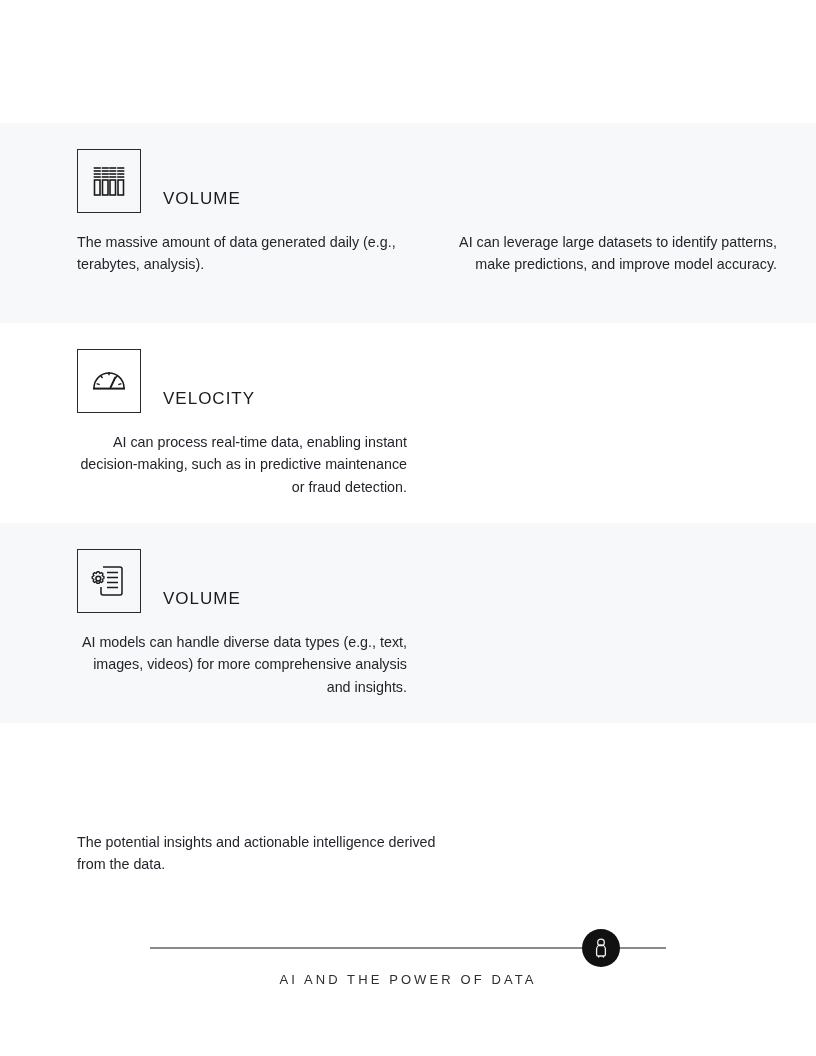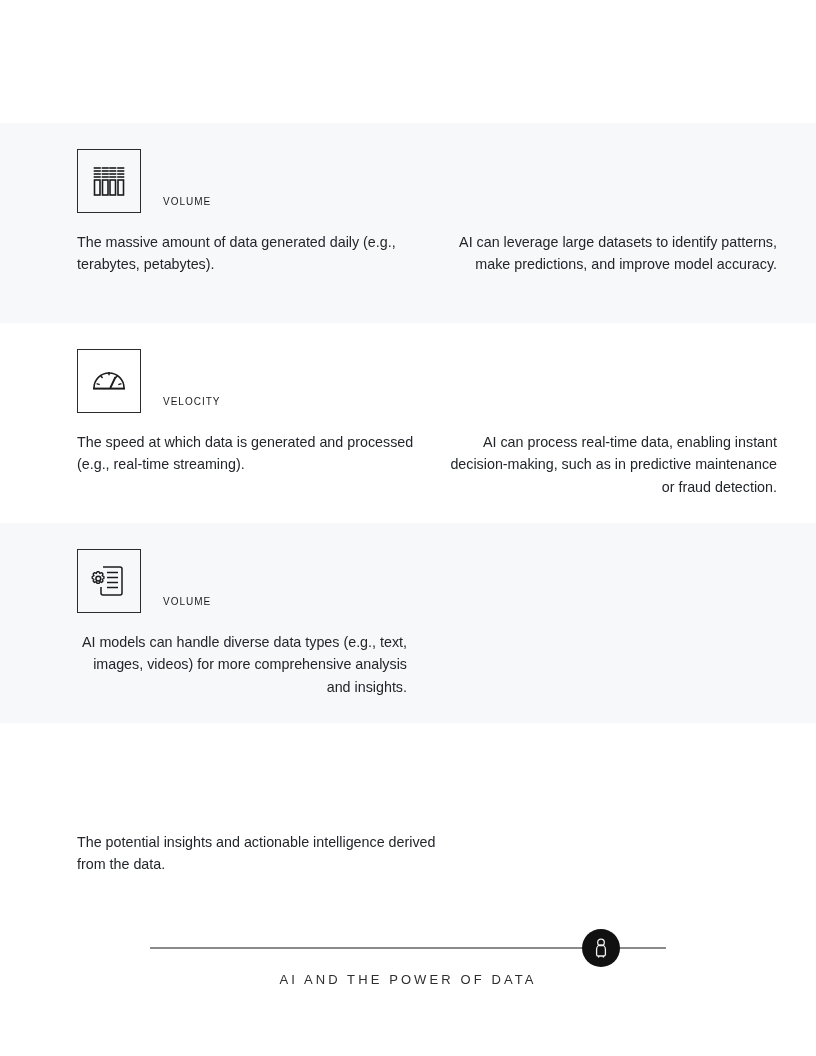--- a/index.html
+++ b/index.html
@@ -48,21 +48,21 @@
     background: transparent;
     display: flex;
     align-items: center;
     justify-content: center;
     flex: 0 0 auto;
   }
   .icon-box svg { display: block; }
 
   .section-title {
     margin-left: 22px;
-    font-size: 10px;
+    font-size: 17px;
     letter-spacing: 1.0px;
     color: #1b1b1b;
     line-height: 1;
     padding-bottom: 6px;
     white-space: nowrap;
     font-weight: 400;
   }
 
   
   .cols {
@@ -164,21 +164,21 @@
             <line x1="29" y1="7" x2="34.5" y2="7"></line>
             <line x1="29" y1="10" x2="34.5" y2="10"></line>
             <line x1="29" y1="13" x2="34.5" y2="13"></line>
             <line x1="29" y1="16" x2="34.5" y2="16"></line>
           </g>
         </svg>
       </div>
       <div class="section-title">VOLUME</div>
     </div>
     <div class="cols">
-      <div class="col-left body-text">The massive amount of data generated daily (e.g., terabytes, petabytes).</div>
+      <div class="col-left body-text">The massive amount of data generated daily (e.g., terabytes, analysis).</div>
       <div class="col-right body-text">AI can leverage large datasets to identify patterns, make predictions, and improve model accuracy.</div>
     </div>
   </div>
 
   <div class="band plain">
     <div class="head-row">
       <div class="icon-box">
         <svg width="40" height="40" viewBox="0 0 40 40" fill="none" stroke="#1b1b1b" stroke-width="1.5">
           <path d="M5 27 A15 15 0 0 1 35 27"></path>
           <line x1="4" y1="27.6" x2="36" y2="27.6" stroke-width="2"></line>
@@ -186,21 +186,20 @@
           <line x1="11.4" y1="14.6" x2="13.6" y2="16.9"></line>
           <line x1="28.6" y1="14.6" x2="26.4" y2="16.9"></line>
           <line x1="7.6" y1="22.6" x2="10.7" y2="23.6"></line>
           <line x1="32.4" y1="22.6" x2="29.3" y2="23.6"></line>
           <line x1="21.6" y1="26.4" x2="26.2" y2="16.6" stroke-width="2" stroke-linecap="round"></line>
         </svg>
       </div>
       <div class="section-title">VELOCITY</div>
     </div>
     <div class="cols">
-      <div class="col-left body-text">The speed at which data is generated and processed (e.g., real-time streaming).</div>
       <div class="col-right body-text">AI can process real-time data, enabling instant decision-making, such as in predictive maintenance or fraud detection.</div>
     </div>
   </div>
 
   <div class="band shaded">
     <div class="head-row">
       <div class="icon-box">
         <svg width="40" height="40" viewBox="0 0 40 40" fill="none" stroke="#1b1b1b" stroke-width="1.5">
           <path d="M14 6 H31 A2 2 0 0 1 33 8 V32 A2 2 0 0 1 31 34 H14 A2 2 0 0 1 12 32 V26" stroke-linejoin="round"></path>
           <line x1="18" y1="11.5" x2="29" y2="11.5"></line>

